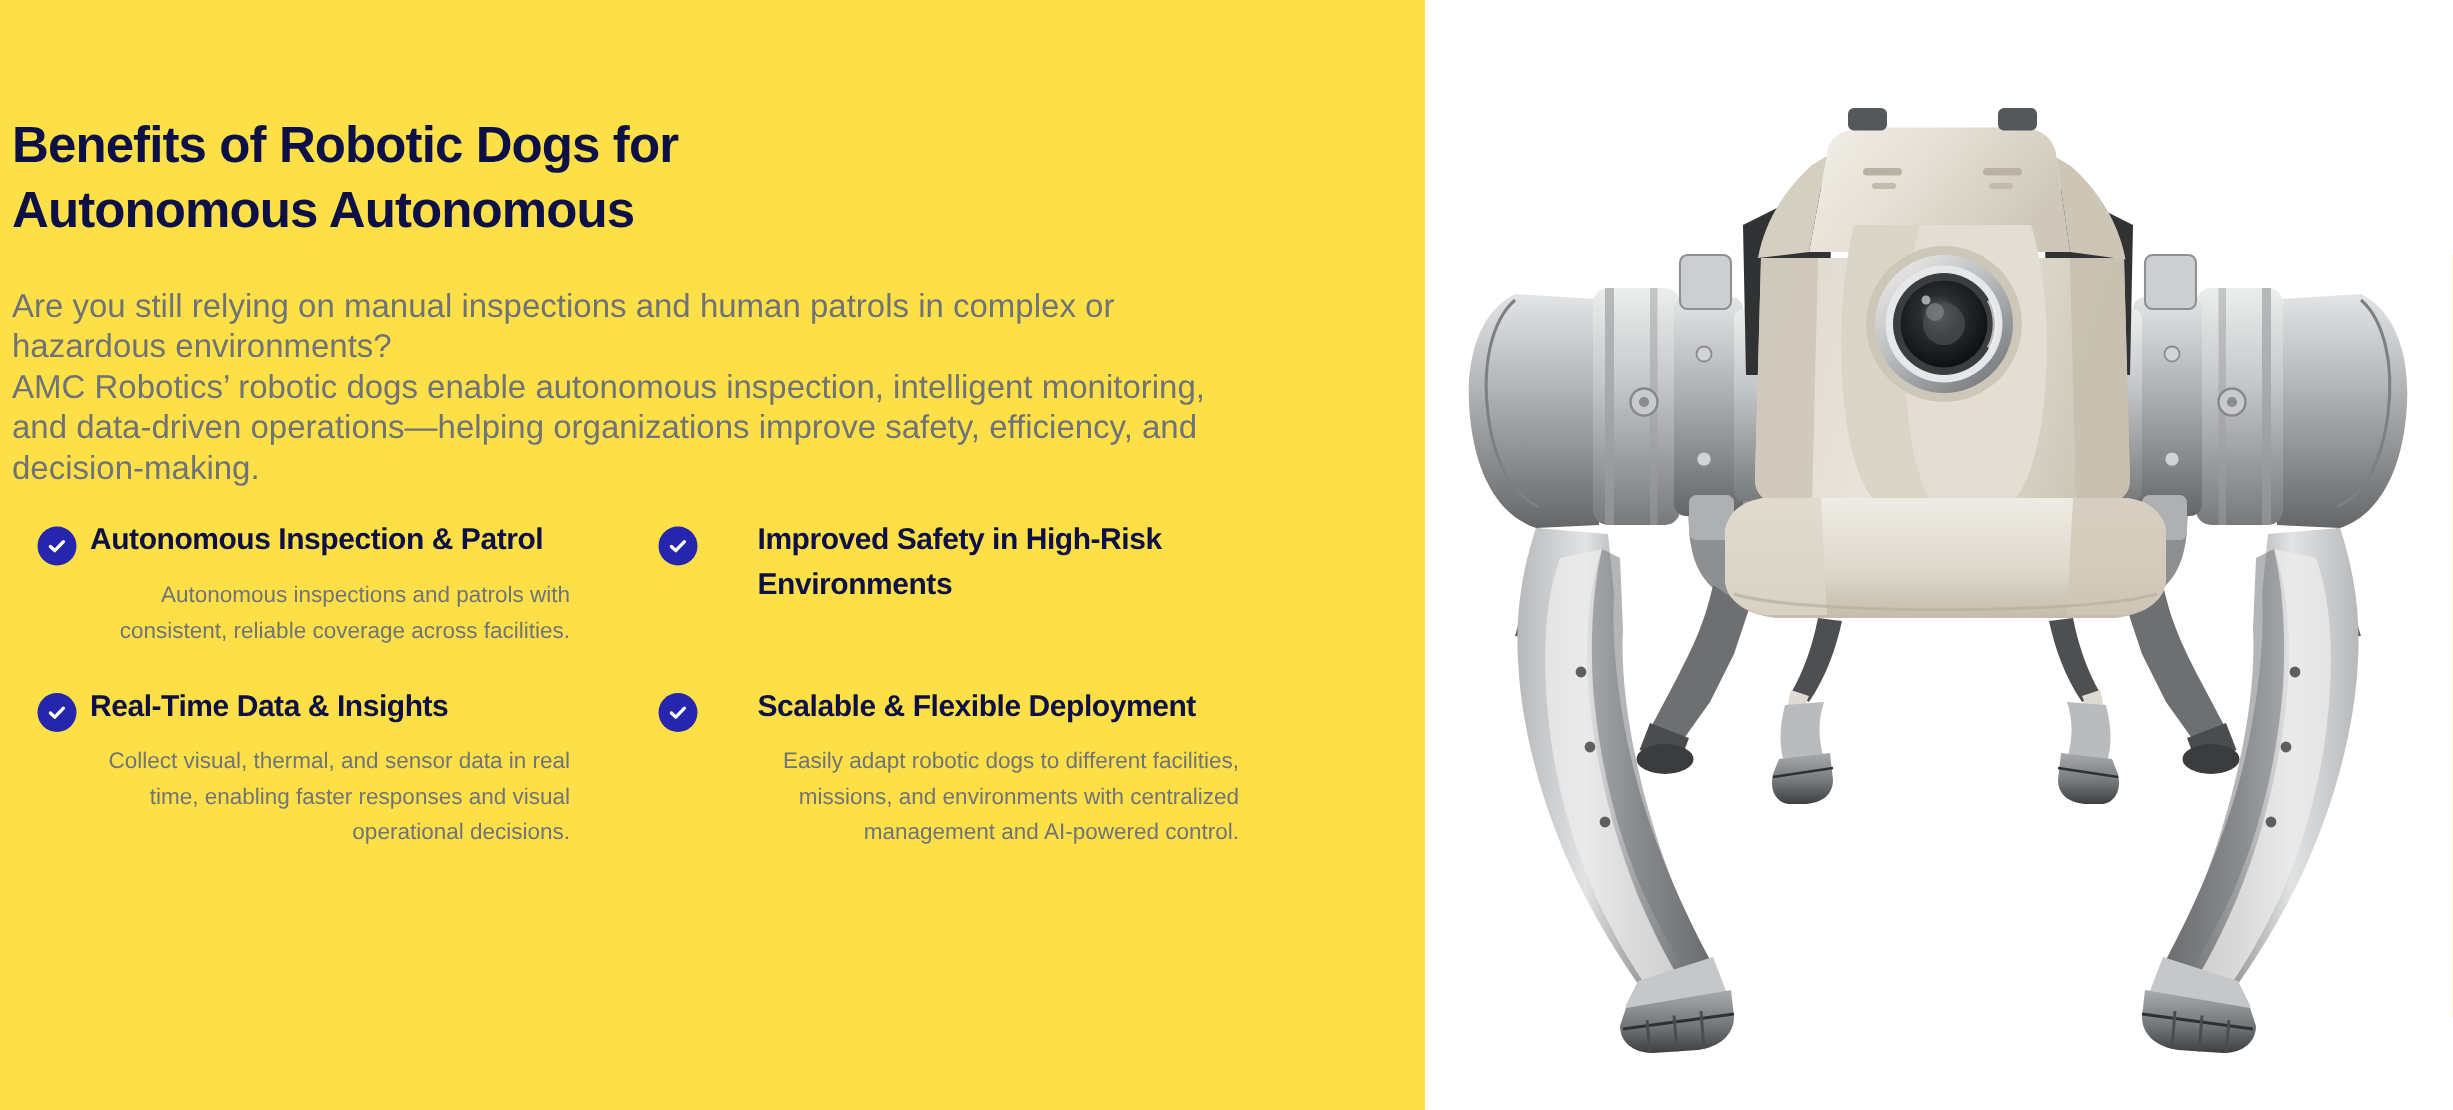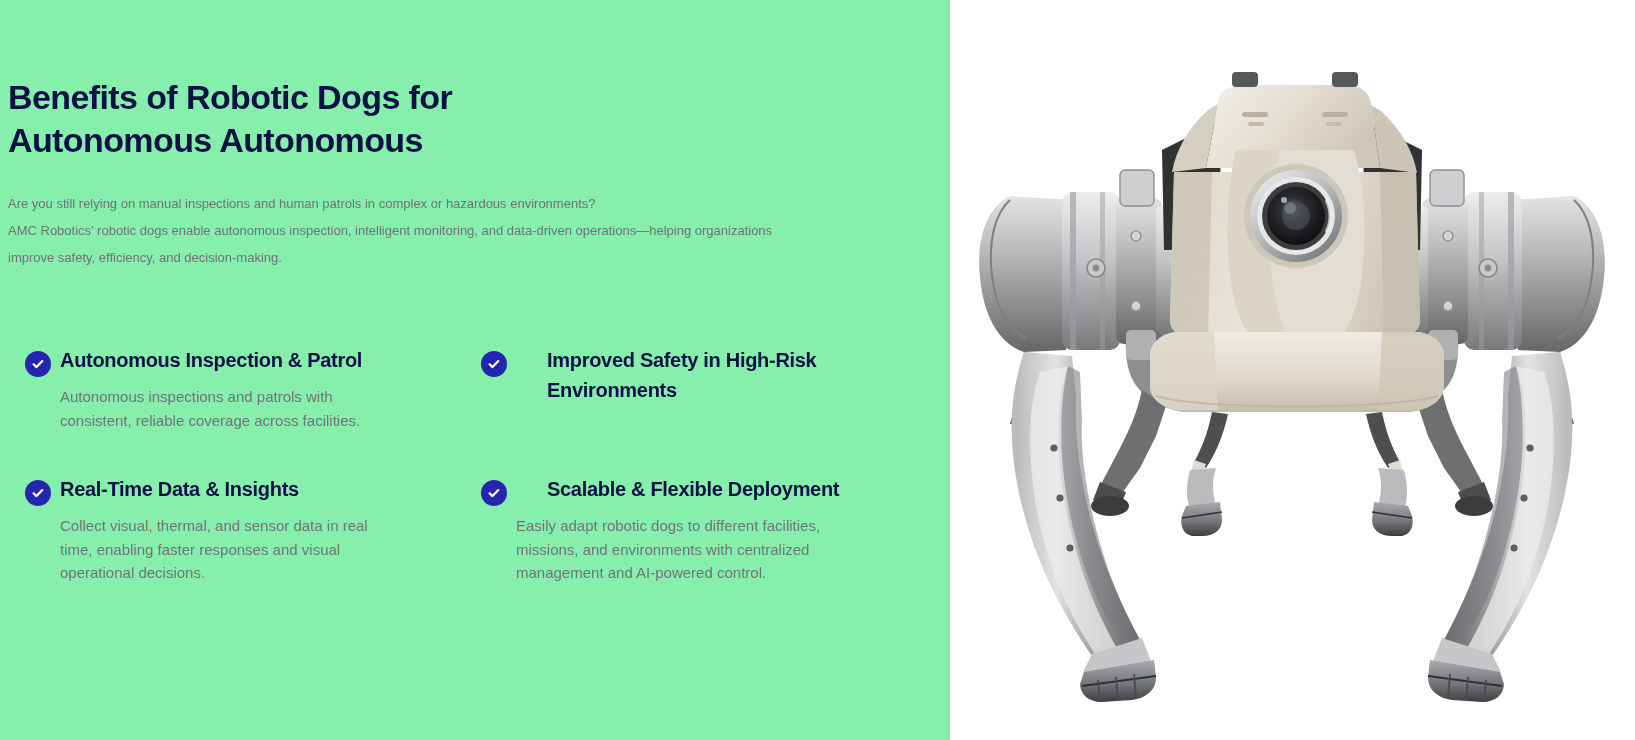--- a/index.html
+++ b/index.html
@@ -13,21 +13,21 @@
     height: 740px;
     overflow: hidden;
     font-family: "Liberation Sans", sans-serif;
     -webkit-font-smoothing: antialiased;
   }
 
   .page {
     position: relative;
     width: 1635px;
     height: 740px;
-    background: #86efac;
+    background: #fde047;
   }
 
   
   .content {
     position: absolute;
     left: 8px;
     top: 0;
     width: 880px;
     height: 740px;
   }
@@ -44,40 +44,39 @@
     letter-spacing: -0.6px;
     color: #0d1046;
     font-family: "Liberation Sans", sans-serif;
   }
 
   .intro {
     position: absolute;
     left: 0;
     top: 190px;
     width: 800px;
-    font-size: 13px;
+    font-size: 22px;
     line-height: 27px;
     color: #6f7277;
     font-family: "Liberation Sans", sans-serif;
   }
   .intro p {
     margin: 0;
   }
 
   
   .features {
     position: absolute;
     left: 0;
     top: 345px;
     width: 860px;
     display: grid;
     grid-template-columns: 414px 414px;
     column-gap: 0px;
     row-gap: 24px;
-    gap: 42px;
   }
 
   .feature {
     position: relative;
     padding-left: 52px;
     box-sizing: border-box;
   }
 
   .check-icon {
     position: absolute;
@@ -105,20 +104,21 @@
     font-family: "Liberation Sans", sans-serif;
   }
 
   .feature-desc {
     margin: 0;
     font-size: 15px;
     line-height: 23.5px;
     color: #707378;
     width: 320px;
     font-family: "Liberation Sans", sans-serif;
+    text-align: right;
   }
 
   .feature.wide .feature-desc { width: 352px; }
   .feature.wide .feature-title { width: 350px; margin-left: 31px; }
 
   
   .robot-figure {
     position: absolute;
     left: 950px;
     top: 0;

